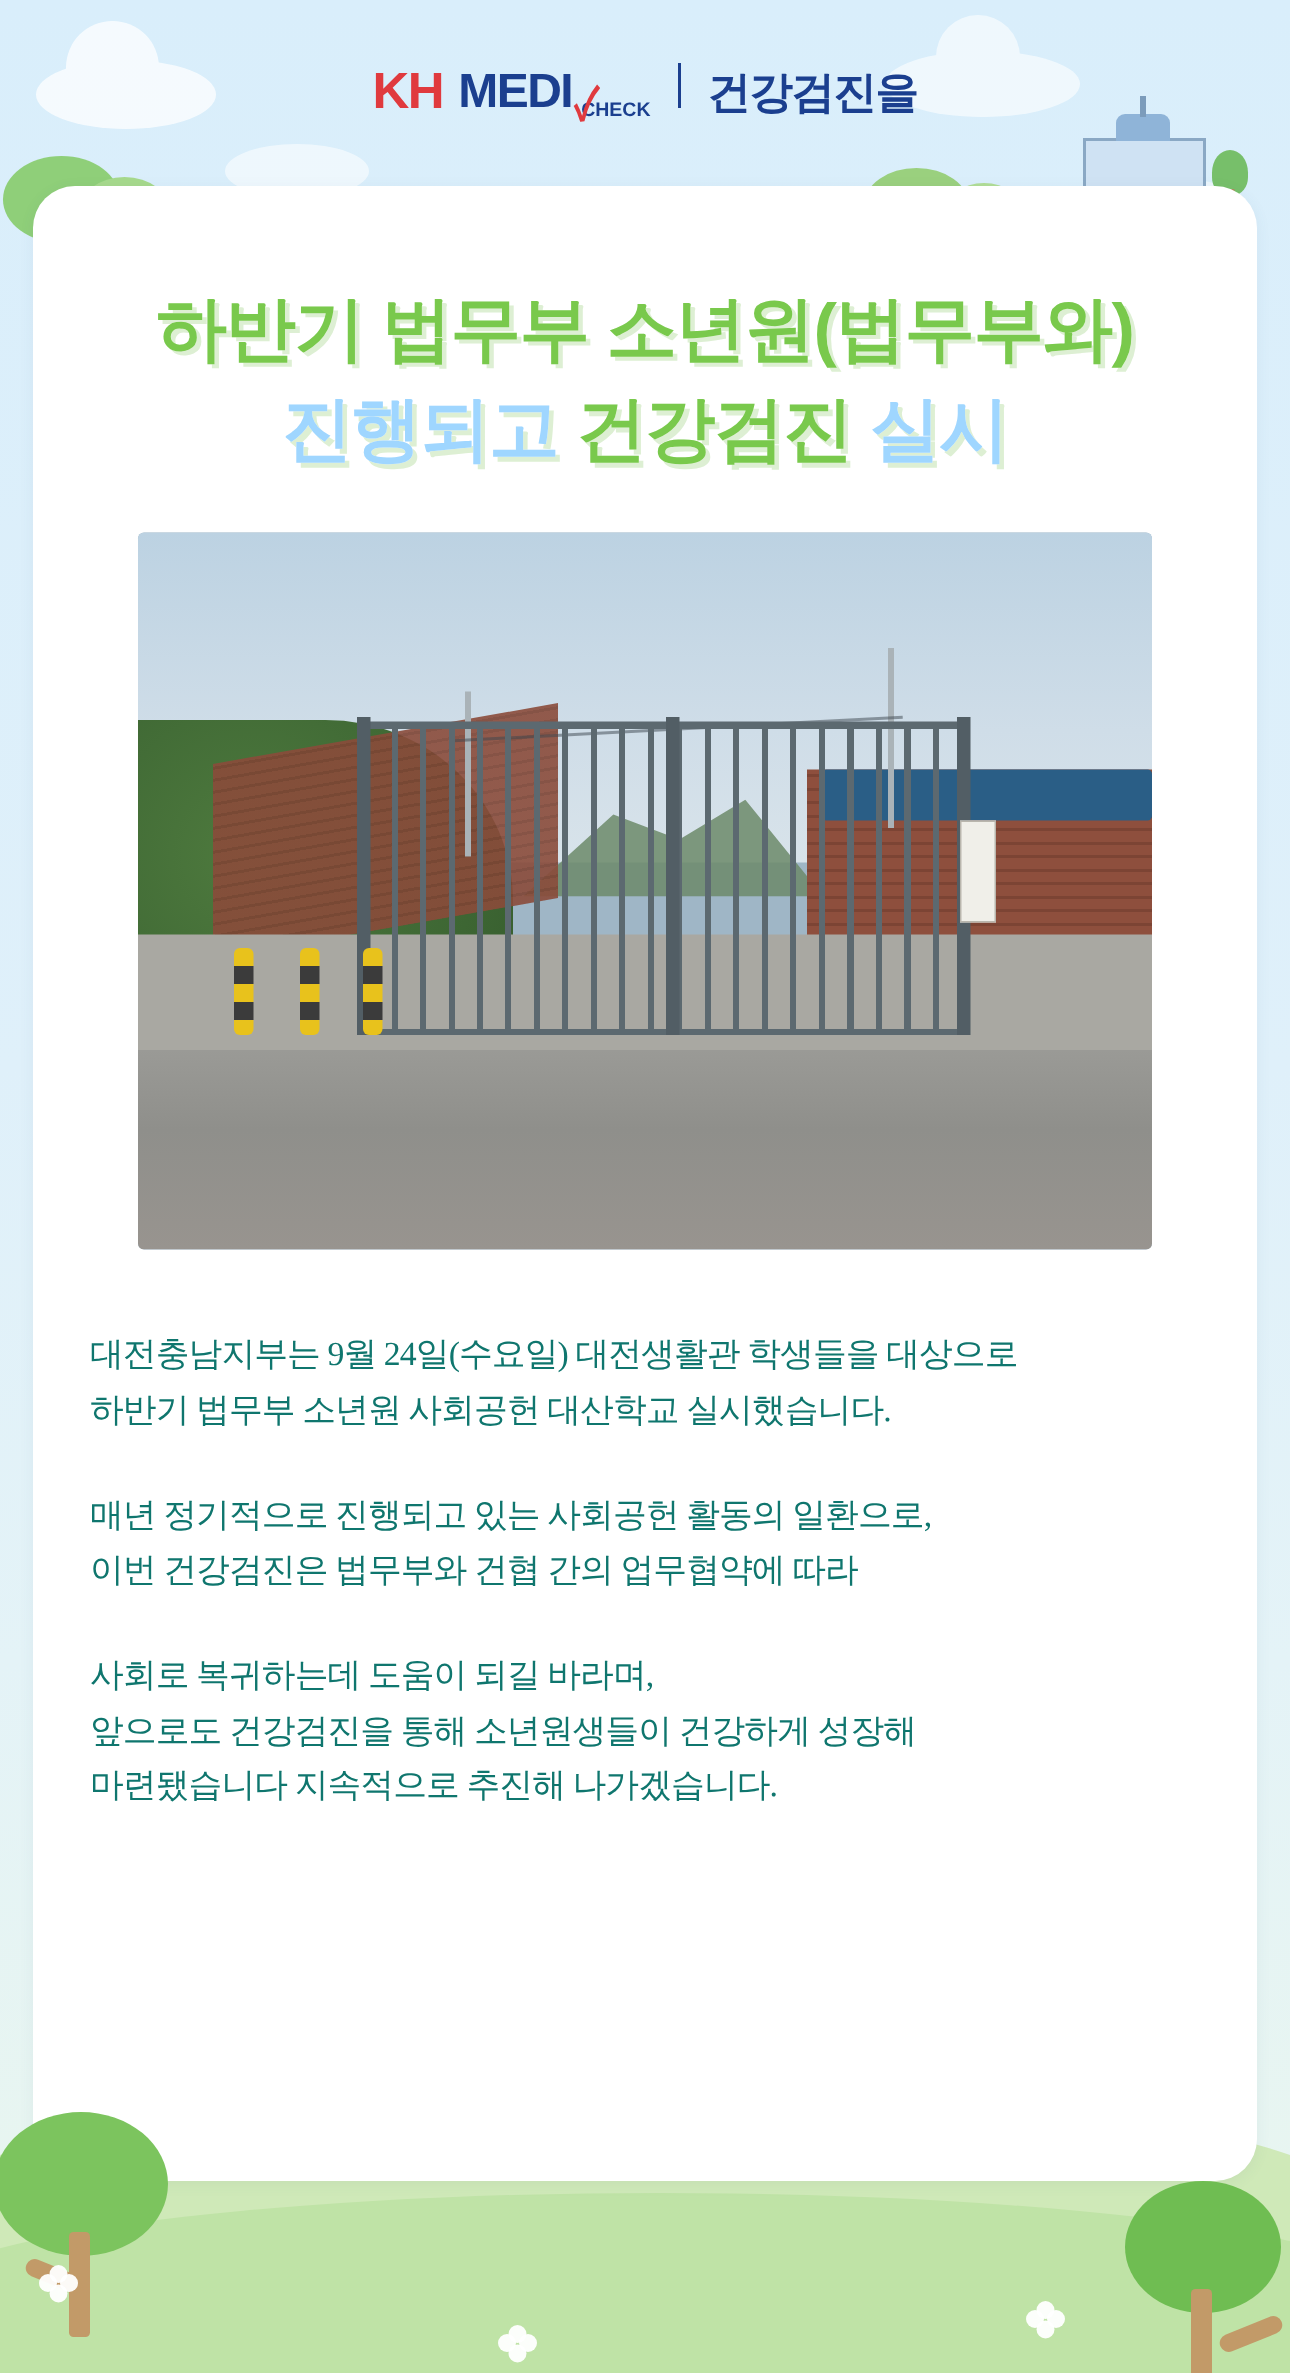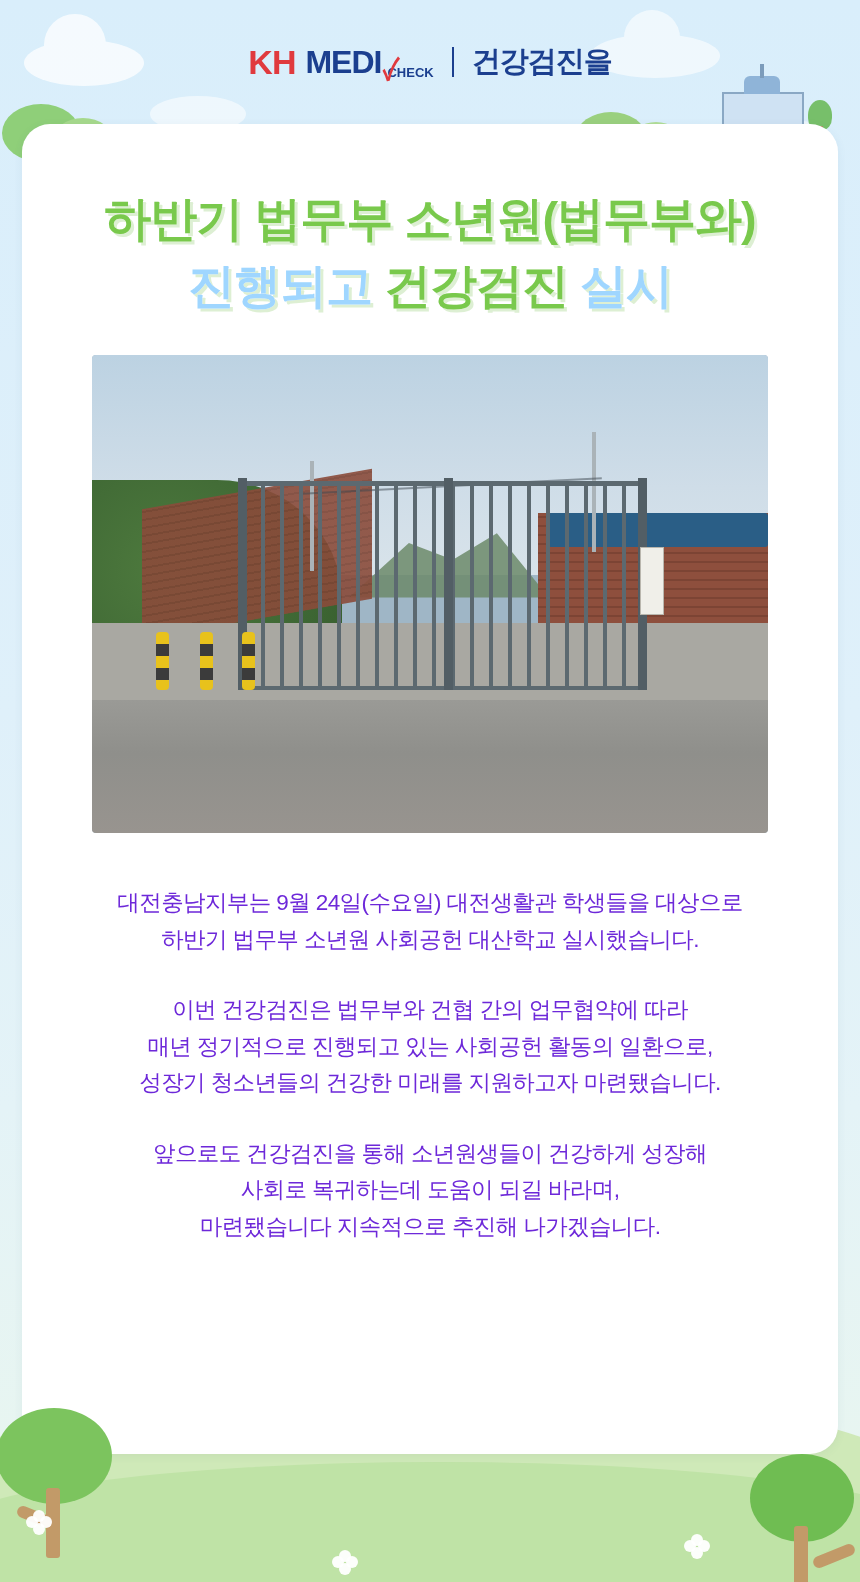--- a/index.html
+++ b/index.html
@@ -95,21 +95,20 @@
     position: absolute;
     left: 0; right: 0; top: 38px;
     display: flex;
     justify-content: center;
     align-items: center;
     height: 48px;
     z-index: 5;
   }
   .logo {
     display: flex;
-    align-items: center;
     gap: 10px;
   }
   .logo-kh {
     font-size: 34px;
     font-weight: 700;
     color: #e03a3e;
     letter-spacing: -1px;
     font-family: "Liberation Sans", sans-serif;
   }
   .logo-medi {
@@ -283,26 +282,26 @@
     left: 210px; top: 27%;
     width: 300px; height: 2px;
     background: rgba(60,70,78,.5);
     transform: rotate(-3deg);
   }
 
   
   .body-text {
     margin: 52px auto 0;
     width: 740px;
-    text-align: center;
-    color: #6d28d9;
+    text-align: left;
+    color: #0f766e;
     font-size: 22.5px;
     line-height: 1.62;
     letter-spacing: -.6px;
-    font-family: Liberation Sans, sans-serif;
+    font-family: Liberation Serif, serif;
   }
   .para { margin-bottom: 34px; }
   .para:last-child { margin-bottom: 0; }
   .para p { margin: 0; }
 
   
   .hill {
     position: absolute;
     left: -40px; right: -40px; bottom: 0;
     height: 190px;
@@ -461,25 +460,24 @@
       <div class="bollard b3"></div>
       <div class="sign"></div>
     </div>
 
     <div class="body-text">
       <div class="para">
         <p>대전충남지부는 9월 24일(수요일) 대전생활관 학생들을 대상으로</p>
         <p>하반기 법무부 소년원 사회공헌 대산학교 실시했습니다.</p>
       </div>
       <div class="para">
+        <p>매년 정기적으로 진행되고 있는 사회공헌 활동의 일환으로,</p>
         <p>이번 건강검진은 법무부와 건협 간의 업무협약에 따라</p>
-        <p>매년 정기적으로 진행되고 있는 사회공헌 활동의 일환으로,</p>
-        <p>성장기 청소년들의 건강한 미래를 지원하고자 마련됐습니다.</p>
       </div>
       <div class="para">
+        <p>사회로 복귀하는데 도움이 되길 바라며,</p>
         <p>앞으로도 건강검진을 통해 소년원생들이 건강하게 성장해</p>
-        <p>사회로 복귀하는데 도움이 되길 바라며,</p>
         <p>마련됐습니다 지속적으로 추진해 나가겠습니다.</p>
       </div>
     </div>
 
   </div>
 </div>
 
 </body></html>

